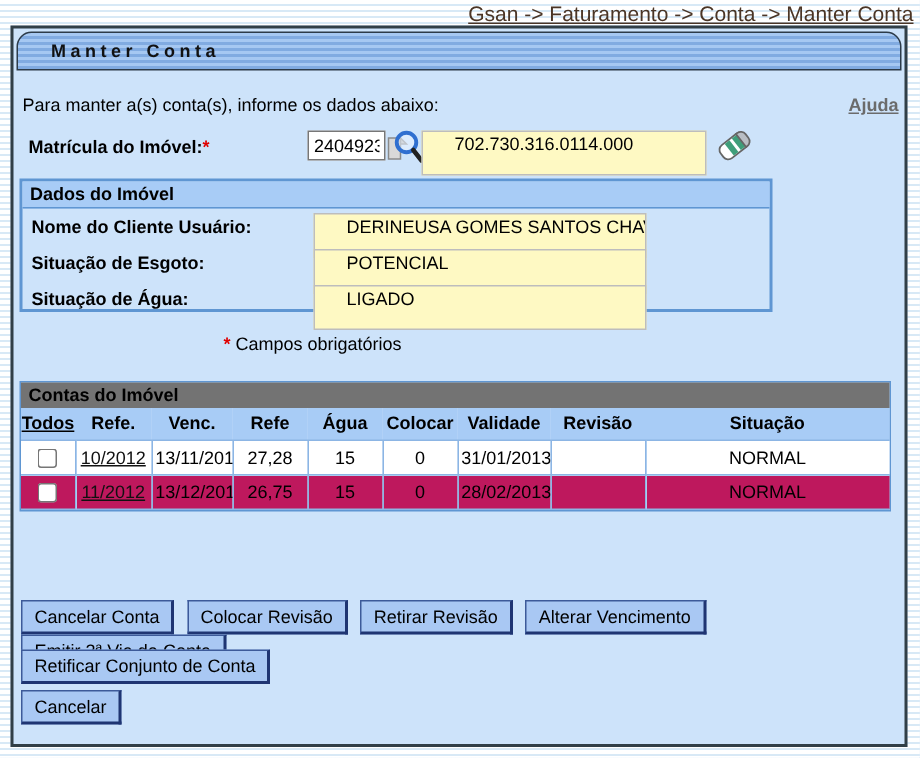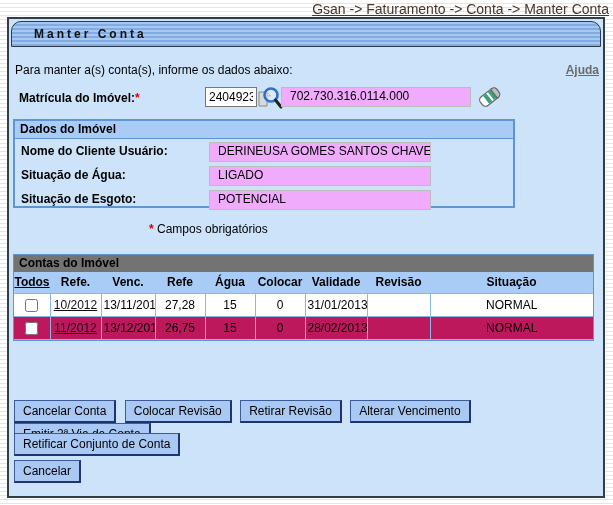--- a/index.html
+++ b/index.html
@@ -35,22 +35,22 @@
   .req { color: #e00000; font-weight: bold; }
   .matricula-input {
     position: absolute; left: 190px; top: 2px; width: 52px; height: 20px;
     border: 1px solid #777; font-family: "Liberation Sans", sans-serif;
     font-size: 12px; padding: 1px 3px; background: #fff;
   }
   .icon-btn { position: absolute; cursor: pointer; background: none; border: none; }
   .magnifier-icon { left: 240px; top: -2px; }
   .eraser-icon { left: 458px; top: -4px; }
   .gray-field {
-    background: #f0abfc; border: 1px solid #bdbdbd;
-    height: 20px; line-height: 17px; padding-left: 8px;
+    background: #fef9c3; border: 1px solid #bdbdbd;
+    height: 30px; line-height: 17px; padding-left: 21px;
     overflow: hidden; white-space: nowrap;
   }
   .inscricao-field { position: absolute; left: 266px; top: 2px; width: 190px; }
   .dados-box {
     position: absolute; left: 4px; top: 100px; width: 502px; height: 89px;
     border: 2px solid #5f96d2;
   }
   .dados-header {
     background: #a8ccf6; border-bottom: 1px solid #5f96d2;
     font-weight: bold; padding: 1px 0 2px 5px;
@@ -133,26 +133,26 @@
     </span>
   </div>
 
   <div class="dados-box">
     <div class="dados-header">Dados do Imóvel</div>
     <div class="dados-row">
       <span class="dados-label">Nome do Cliente Usuário:</span>
       <div class="gray-field dados-value">DERINEUSA GOMES SANTOS CHAVES</div>
     </div>
     <div class="dados-row">
+      <span class="dados-label">Situação de Esgoto:</span>
+      <div class="gray-field dados-value">POTENCIAL</div>
+    </div>
+    <div class="dados-row">
       <span class="dados-label">Situação de Água:</span>
       <div class="gray-field dados-value">LIGADO</div>
-    </div>
-    <div class="dados-row">
-      <span class="dados-label">Situação de Esgoto:</span>
-      <div class="gray-field dados-value">POTENCIAL</div>
     </div>
   </div>
 
   <div class="req-note">
     <span class="req">*</span>
     <span>Campos obrigatórios</span>
   </div>
 
   <div class="contas-box">
     <div class="contas-title">Contas do Imóvel</div>

